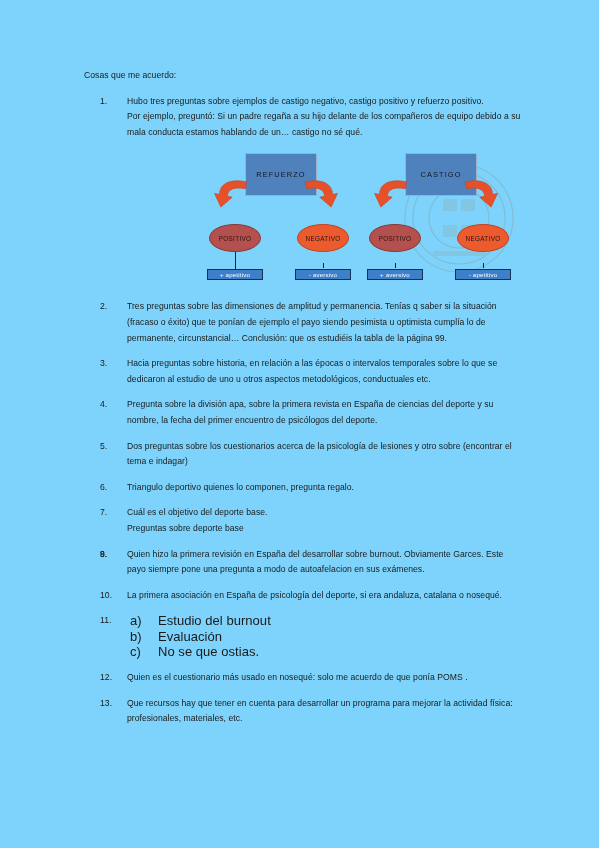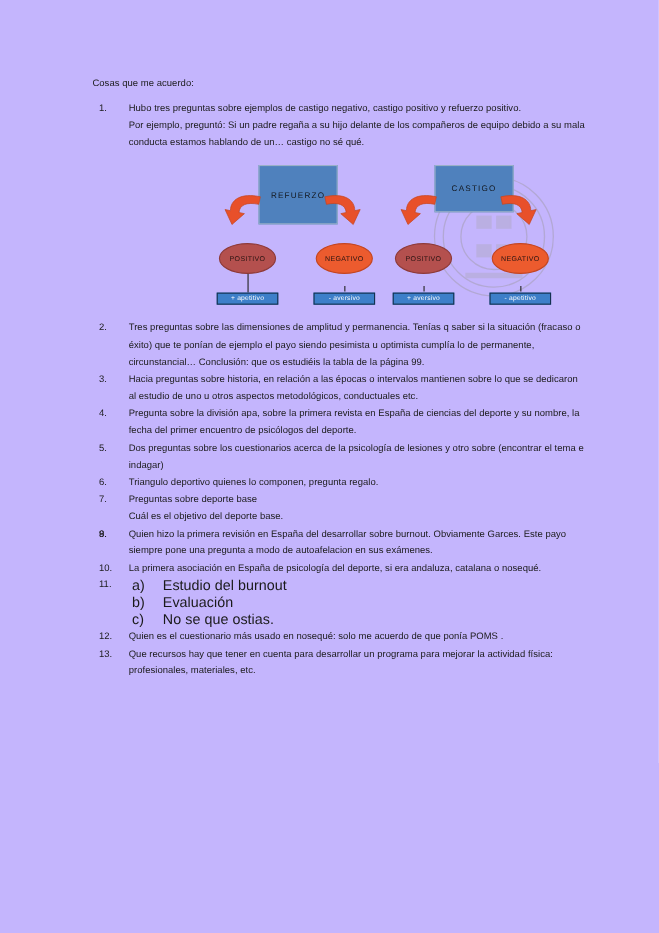--- a/index.html
+++ b/index.html
@@ -11,21 +11,21 @@
     width: 599px;
     height: 848px;
     position: relative;
     font-family: "Liberation Sans", sans-serif;
     color: #1a1a1a;
     overflow: hidden;
   }
   .page {
     position: absolute;
     inset: 0;
-    background: #c4b5fd;
+    background: #7dd3fc;
   }
   .content {
     position: absolute;
     left: 84px;
     top: 68px;
     width: 448px;
   }
 
   
   .heading {
@@ -40,21 +40,21 @@
     padding: 0;
     counter-reset: item;
   }
   ol.outer > li {
     position: relative;
     padding-left: 33px;
     counter-increment: item;
     font-size: 8.6px;
     line-height: 15.6px;
     letter-spacing: 0.04px;
-    margin: 0;
+    margin: 10px;
   }
   ol.outer > li::before {
     content: counter(item) ".";
     position: absolute;
     left: 6px;
     top: 0;
     width: 21px;
     text-align: left;
     font-size: 8.6px;
     line-height: 15.6px;
@@ -110,21 +110,21 @@
     background: #4f81bd;
     border: 1px solid #9ab0c8;
     color: #13181f;
     font-size: 7.4px;
     letter-spacing: 1.1px;
     display: flex;
     align-items: center;
     justify-content: center;
     box-sizing: border-box;
   }
-  .box.refuerzo { left: 38px;  top: 4px; width: 72px; height: 54px; }
+  .box.refuerzo { left: 38px;  top: 4px; width: 72px; height: 43px; }
   .box.castigo  { left: 198px; top: 4px; width: 72px; height: 43px; text-align: right; }
 
   .ellipse {
     position: absolute;
     width: 52px;
     height: 28px;
     border-radius: 50%;
     display: flex;
     align-items: center;
     justify-content: center;
@@ -241,38 +241,38 @@
           </div>
         </div>
 
       </li>
 
       <li>
         <p>Tres preguntas sobre las dimensiones de amplitud y permanencia. Tenías q saber si la situación (fracaso o éxito) que te ponían de ejemplo el payo siendo pesimista u optimista cumplía lo de permanente, circunstancial… Conclusión: que os estudiéis la tabla de la página 99.</p>
       </li>
 
       <li>
-        <p>Hacia preguntas sobre historia, en relación a las épocas o intervalos mantienen sobre lo que se dedicaron al estudio de uno u otros aspectos metodológicos, conductuales etc.</p>
+        <p>Hacia preguntas sobre historia, en relación a las épocas o intervalos temporales sobre lo que se dedicaron al estudio de uno u otros aspectos metodológicos, conductuales etc.</p>
       </li>
 
       <li>
         <p>Pregunta sobre la división apa, sobre la primera revista en España de ciencias del deporte y su nombre, la fecha del primer encuentro de psicólogos del deporte.</p>
       </li>
 
       <li>
         <p>Dos preguntas sobre los cuestionarios acerca de la psicología de lesiones y otro sobre (encontrar el tema e indagar)</p>
       </li>
 
       <li>
         <p>Triangulo deportivo quienes lo componen, pregunta regalo.</p>
       </li>
 
       <li>
+        <p>Cuál es el objetivo del deporte base.</p>
         <p>Preguntas sobre deporte base</p>
-        <p>Cuál es el objetivo del deporte base.</p>
       </li>
 
       <li>
       </li>
 
       <li>
         <p>Quien hizo la primera revisión en España del desarrollar sobre burnout. Obviamente Garces. Este payo siempre pone una pregunta a modo de autoafelacion en sus exámenes.</p>
       </li>
 
       <li>

